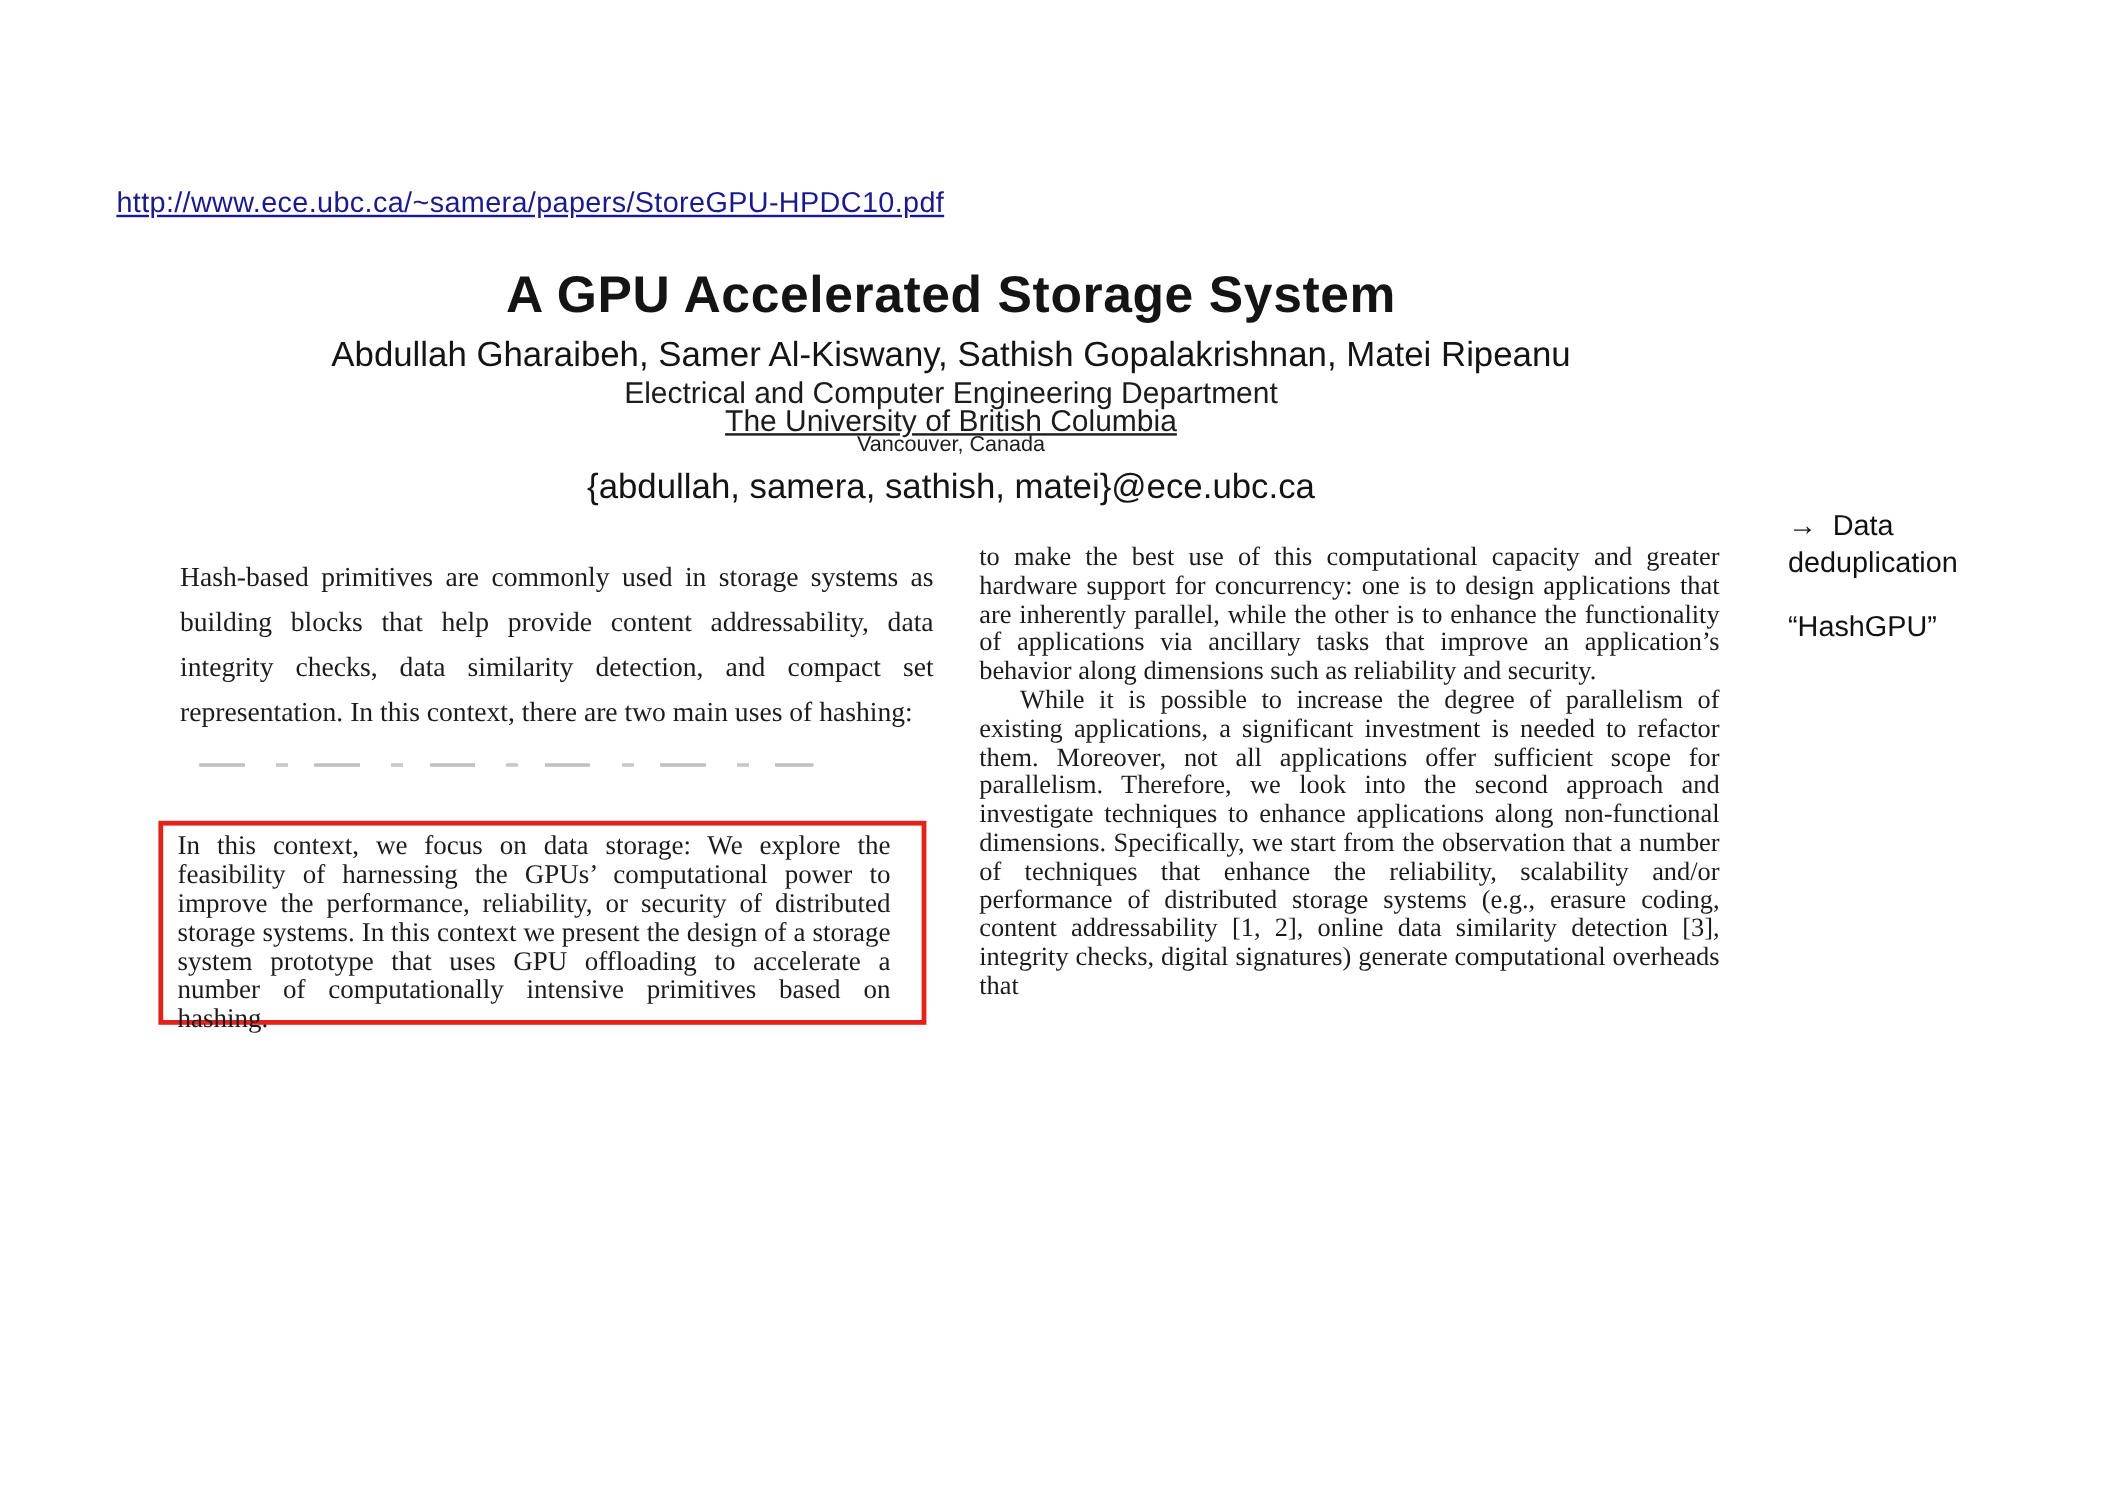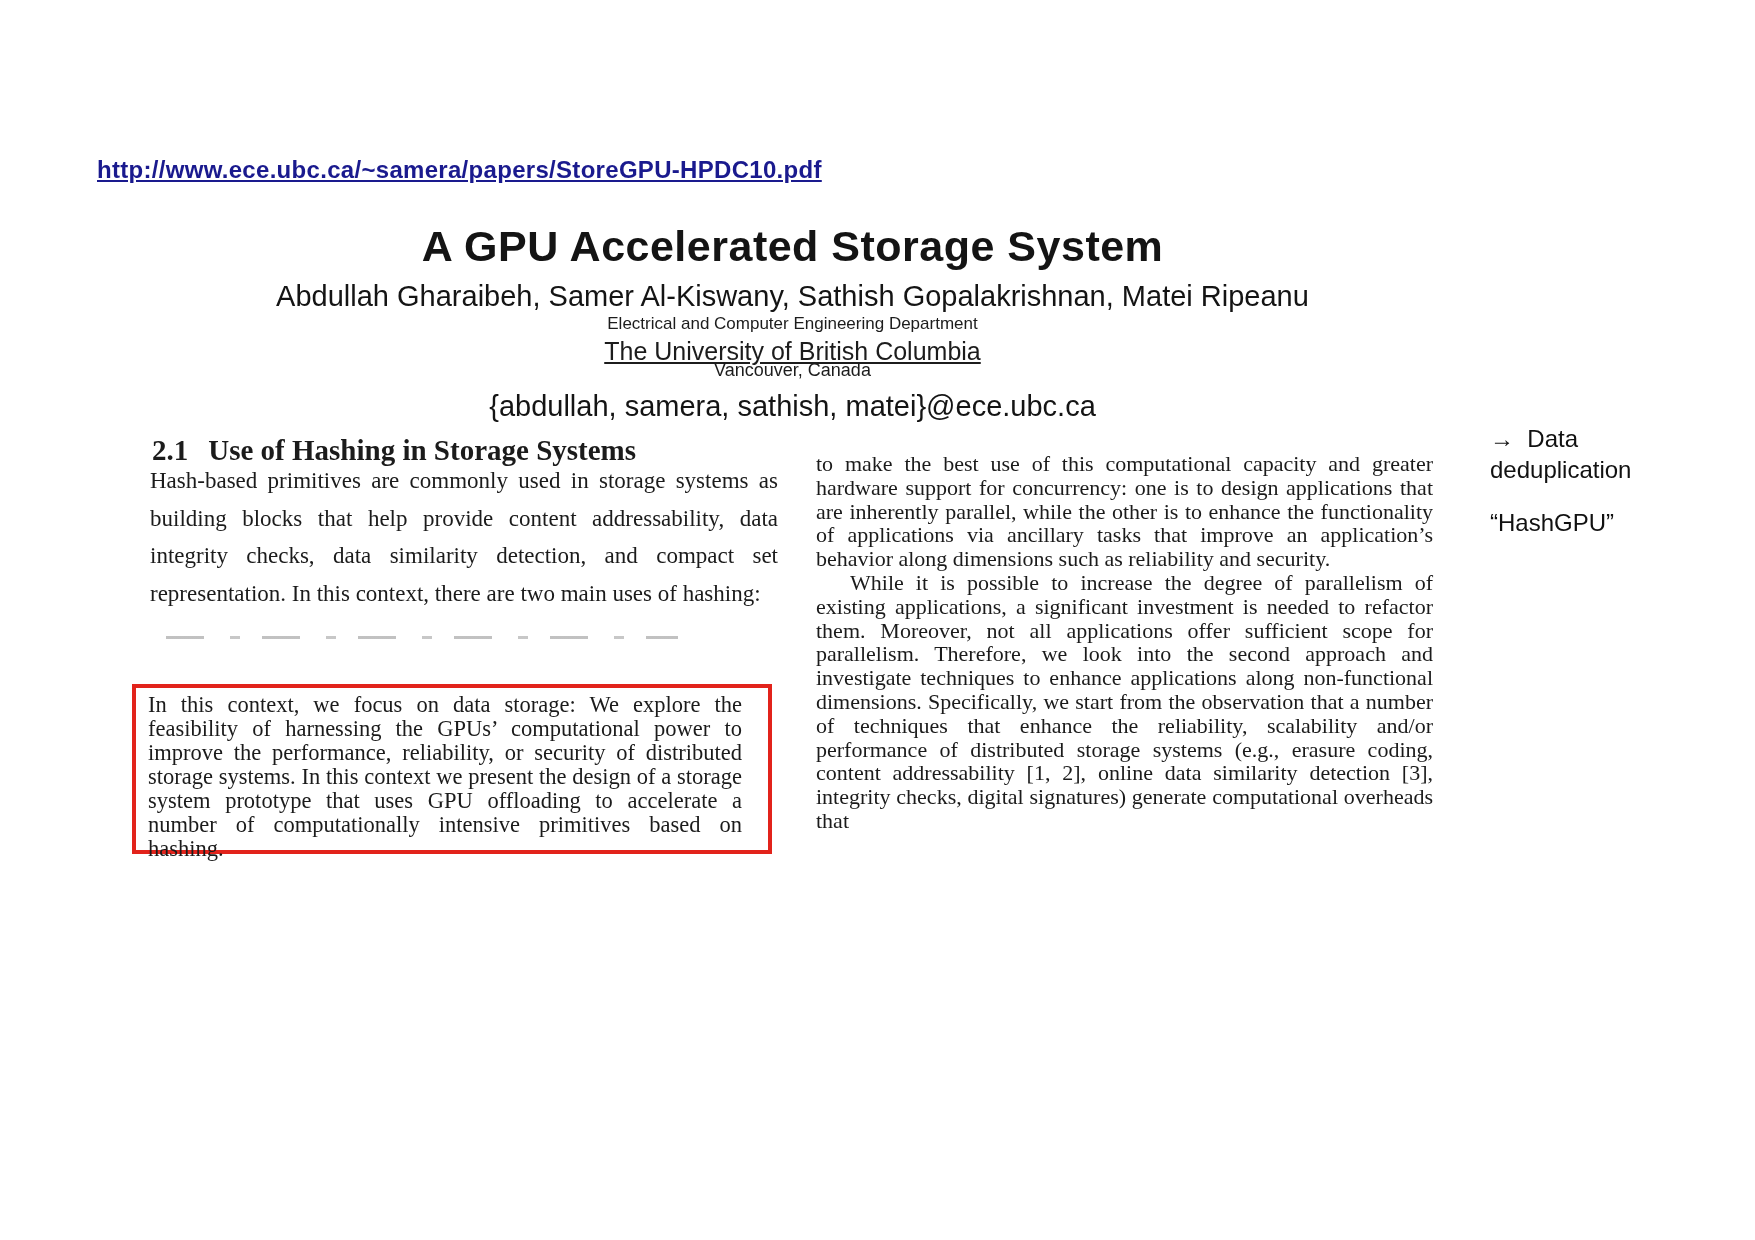--- a/index.html
+++ b/index.html
@@ -7,21 +7,21 @@
         font-family:"Liberation Sans",sans-serif;color:#1e1e1e;}
 
   
   .url-link{position:absolute;left:97px;top:156px;font-size:24px;letter-spacing:.3px;
             color:#1a1a8e;text-decoration:underline;cursor:pointer;white-space:nowrap;}
 
   
   .centerline{position:absolute;left:100px;width:1385px;text-align:center;color:#141414;white-space:nowrap;}
   .paper-title{top:222px;font-size:43px;font-weight:bold;letter-spacing:.5px;}
   .paper-authors{top:280px;font-size:29px;}
-  .paper-dept{top:314px;font-size:17px;color:#1c1c1c;}
+  .paper-dept{top:314px;font-size:25px;color:#1c1c1c;}
   .paper-univ{top:337px;font-size:25px;color:#1c1c1c;text-decoration:underline;}
   .paper-city{top:360px;font-size:18px;color:#1c1c1c;}
   .paper-email{top:390px;font-size:29px;text-align:center;}
 
   
   .serif{font-family:"Liberation Serif","DejaVu Serif",serif;color:#1b1b1b;}
 
   .section-heading{position:absolute;left:152px;top:434px;font-size:29px;font-weight:bold;white-space:nowrap;}
   .section-heading .sec-title{margin-left:20px;}
 
@@ -45,37 +45,34 @@
   
   .note{position:absolute;left:1490px;color:#111;font-size:24px;line-height:30.5px;}
   .note-dedup{top:424px;width:190px;}
   .note-hashgpu{top:508px;white-space:nowrap;}
 </style>
 </head>
 <body>
 
 <div id="page">
 
-  <a class="url-link" style="color: rgb(26, 26, 142); font-weight: bold;">http://www.ece.ubc.ca/~samera/papers/StoreGPU-HPDC10.pdf</a>
+  <a class="url-link" style="color: rgb(26, 26, 142);">http://www.ece.ubc.ca/~samera/papers/StoreGPU-HPDC10.pdf</a>
 
   <div class="centerline paper-authors">Abdullah Gharaibeh, Samer Al-Kiswany, Sathish Gopalakrishnan, Matei Ripeanu</div>
 
   <div class="centerline paper-title">A GPU Accelerated Storage System</div>
 
   <div class="centerline paper-dept">Electrical and Computer Engineering Department</div>
 
   <div class="centerline paper-univ">The University of British Columbia</div>
 
   <div class="centerline paper-city">Vancouver, Canada</div>
 
   <div class="centerline paper-email">{abdullah, samera, sathish, matei}@ece.ubc.ca</div>
 
-  <div class="section-heading serif">
-    <span class="sec-num">2.1</span><span class="sec-title">Use of Hashing in Storage Systems</span>
-  </div>
 
   <div class="left-para serif">Hash-based primitives are commonly used in storage systems as building blocks that help provide content addressability, data integrity checks, data similarity detection, and compact set representation. In this context, there are two main uses of hashing:</div>
 
   <div class="cropped-artifact"></div>
 
 
   <div class="highlight-box" style="border-color: rgb(226, 35, 27);">
     <p class="serif">In this context, we focus on data storage: We explore the feasibility of harnessing the GPUs’ computational power to improve the performance, reliability, or security of distributed storage systems. In this context we present the design of a storage system prototype that uses GPU offloading to accelerate a number of computationally intensive primitives based on hashing.</p>
   </div>
 

